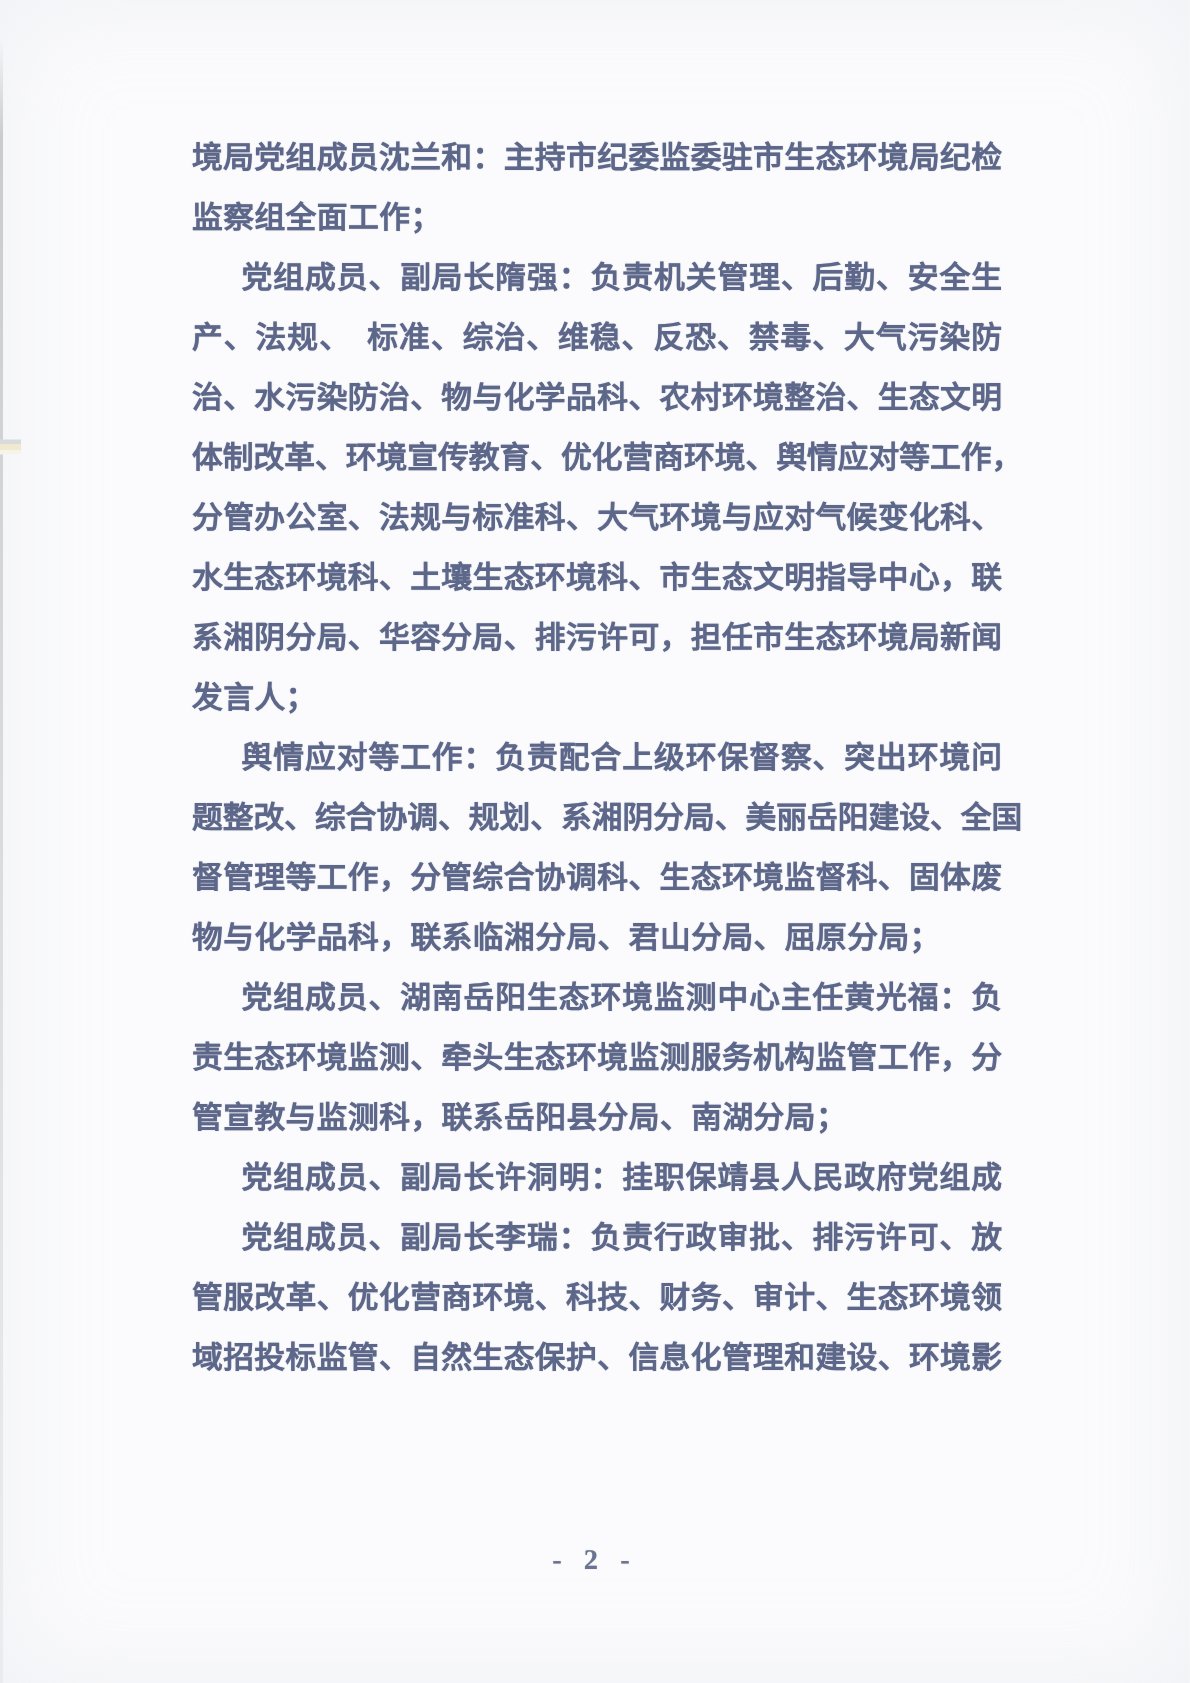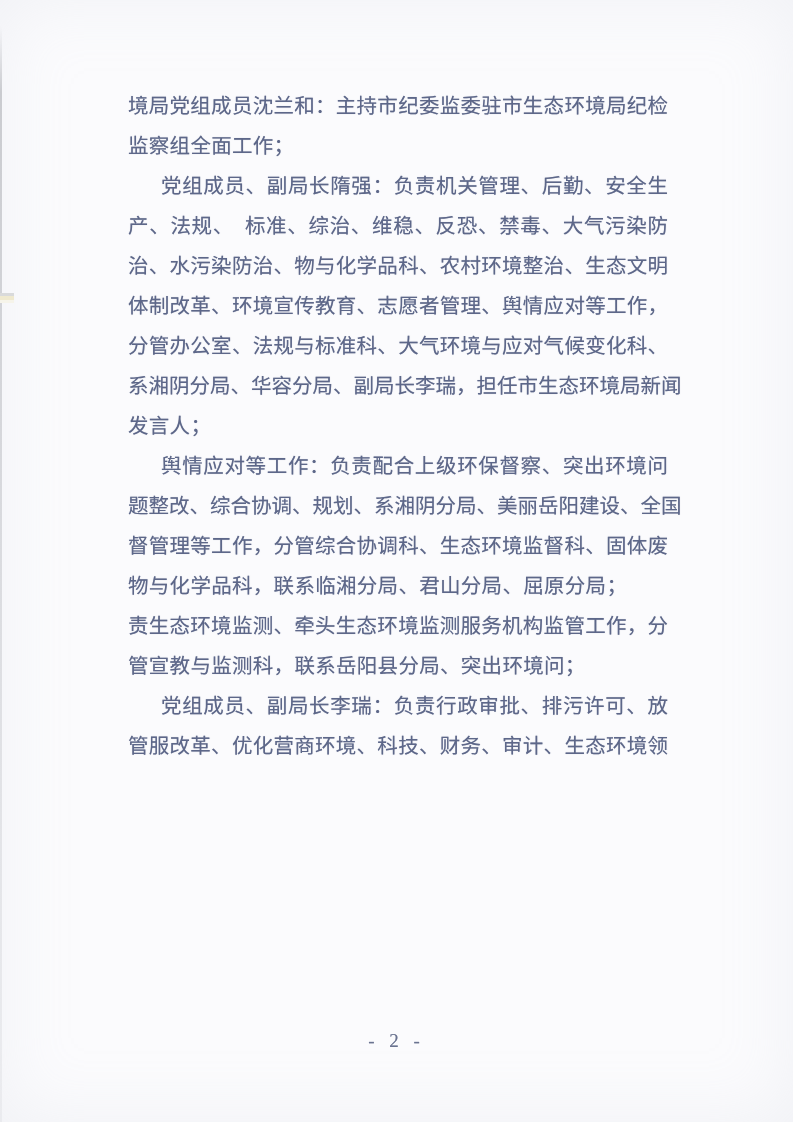--- a/index.html
+++ b/index.html
@@ -13,20 +13,21 @@
     height: 1122px;
     position: relative;
     overflow: hidden;
     font-family: "Liberation Serif", "DejaVu Serif", serif;
   }
   .page {
     position: absolute;
     inset: 0;
     background: #fbfbfd;
     box-shadow: inset 0 0 70px rgba(205, 210, 220, 0.22);
+    font-weight: bold;
   }
   
   .scan-edge {
     position: absolute;
     left: 0;
     top: 26px;
     width: 2px;
     height: 1096px;
     background: linear-gradient(to bottom,
       rgba(150,152,158,0) 0%,
@@ -89,27 +90,31 @@
 
 <div class="page">
   <div class="scan-edge"></div>
   <div class="binding-mark"></div>
   <div class="doc-body" id="doc-body">
       <div class="line">境局党组成员沈兰和：主持市纪委监委驻市生态环境局纪检</div>
       <div class="line no-just">监察组全面工作；</div>
       <div class="line indent">党组成员、副局长隋强：负责机关管理、后勤、安全生</div>
       <div class="line">产、法规、　标准、综治、维稳、反恐、禁毒、大气污染防</div>
       <div class="line">治、水污染防治、物与化学品科、农村环境整治、生态文明</div>
-      <div class="line">体制改革、环境宣传教育、志愿者管理、舆情应对等工作，</div>
+      <div class="line">体制改革、环境宣传教育、优化营商环境、舆情应对等工作，</div>
       <div class="line">分管办公室、法规与标准科、大气环境与应对气候变化科、</div>
-      <div class="line">系湘阴分局、华容分局、副局长李瑞，担任市生态环境局新闻</div>
+      <div class="line">水生态环境科、土壤生态环境科、市生态文明指导中心，联</div>
+      <div class="line">系湘阴分局、华容分局、排污许可，担任市生态环境局新闻</div>
       <div class="line no-just">发言人；</div>
       <div class="line indent">舆情应对等工作：负责配合上级环保督察、突出环境问</div>
       <div class="line">题整改、综合协调、规划、系湘阴分局、美丽岳阳建设、全国</div>
       <div class="line">督管理等工作，分管综合协调科、生态环境监督科、固体废</div>
       <div class="line no-just">物与化学品科，联系临湘分局、君山分局、屈原分局；</div>
+      <div class="line indent">党组成员、湖南岳阳生态环境监测中心主任黄光福：负</div>
       <div class="line">责生态环境监测、牵头生态环境监测服务机构监管工作，分</div>
-      <div class="line no-just">管宣教与监测科，联系岳阳县分局、突出环境问；</div>
+      <div class="line no-just">管宣教与监测科，联系岳阳县分局、南湖分局；</div>
+      <div class="line indent">党组成员、副局长许洞明：挂职保靖县人民政府党组成</div>
       <div class="line indent">党组成员、副局长李瑞：负责行政审批、排污许可、放</div>
       <div class="line">管服改革、优化营商环境、科技、财务、审计、生态环境领</div>
+      <div class="line">域招投标监管、自然生态保护、信息化管理和建设、环境影</div>
     </div>
   <div class="footer">- 2 -</div>
 </div>
 
 </body></html>

